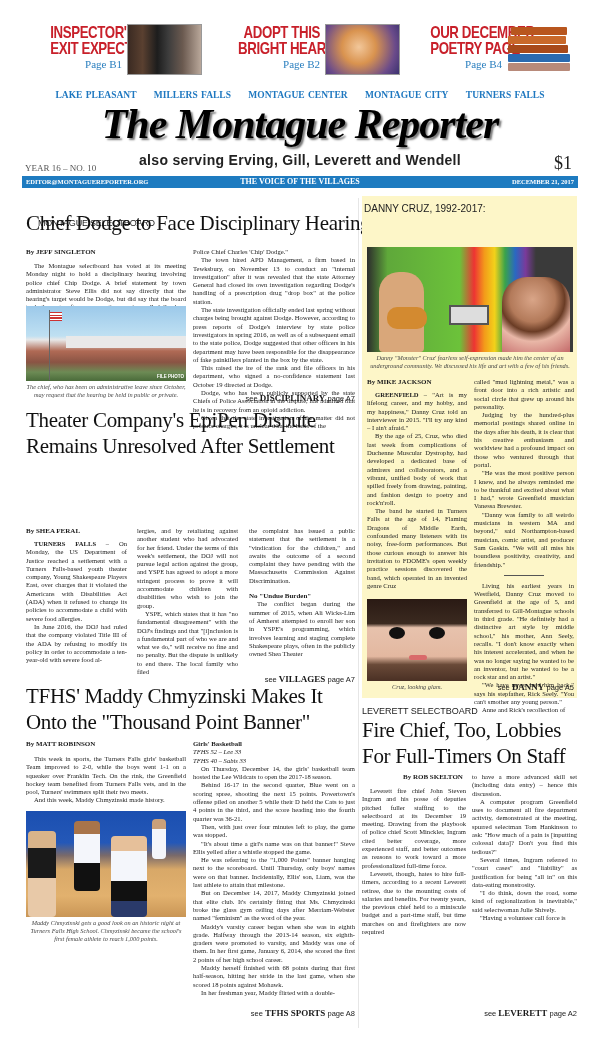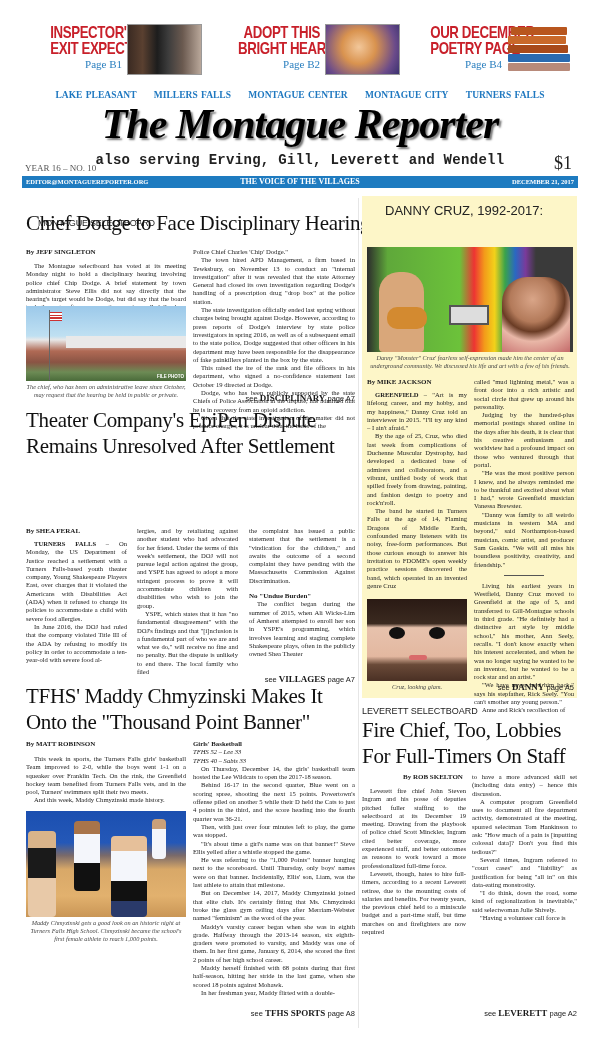--- a/index.html
+++ b/index.html
@@ -24,21 +24,21 @@
   .book { height: 8px; margin-bottom: 1px; border-radius: 1px; }
 
   
   .villages { position: absolute; top: 90px; left: 0; width: 600px; text-align: center; font-family: "Liberation Serif", serif; font-weight: 700; font-size: 9.5px; color: #1f78c0; word-spacing: 1px; }
   .villages span { margin: 0 7px; }
 
   
   .masthead { position: absolute; top: 100px; left: 0; width: 600px; text-align: center; }
   .masthead .title { font-family: Liberation Serif, serif; font-weight: 700; font-size: 42px; letter-spacing: -1px; color: #000000; text-shadow: 2px 2px 2px #777; font-style: italic; }
   .yearline { position: absolute; top: 163px; left: 25px; font-size: 9px; color: #555; }
-  .serving { position: absolute; top: 152px; left: 0; width: 600px; text-align: center; font-family: Liberation Mono, monospace; font-weight: 700; font-size: 14px; color: #222; letter-spacing: 0.3px; }
+  .serving { position: absolute; top: 152px; left: 0; width: 600px; text-align: center; font-family: Liberation Sans, sans-serif; font-weight: 700; font-size: 14px; color: #222; letter-spacing: 0.3px; }
   .price { position: absolute; top: 153px; right: 28px; font-size: 18px; color: #222; }
 
   
   .bluebar { position: absolute; top: 176px; left: 22px; width: 556px; height: 12px; background: #1e7bc0; color: #fff; font-weight: 700; font-size: 7.5px; line-height: 12px; }
   .bluebar .email { position: absolute; left: 4px; font-size: 6.5px; }
   .bluebar .slogan { position: absolute; left: 0; width: 100%; text-align: center; font-size: 8px; }
   .bluebar .date { position: absolute; right: 4px; font-size: 6.5px; }
 
   
   .kicker { font-family: "Liberation Sans", sans-serif; font-size: 9px; color: #222; letter-spacing: -0.2px; }
@@ -82,21 +82,21 @@
   .a3-photo { position: absolute; top: 811px; left: 26px; width: 160px; height: 106px; overflow: hidden; background: linear-gradient(180deg,#1b4fb0 0%,#2458b8 30%,#7a6a6a 42%,#d8a868 55%,#e2b16e 80%,#c99656 100%); }
   .player { position: absolute; border-radius: 4px; }
   .a3-caption { position: absolute; top: 919px; left: 26px; width: 160px; }
   .a3-col2 { position: absolute; top: 740px; left: 193px; width: 162px; }
   .a3-scores { font-style: italic; font-size: 6.6px; line-height: 8.3px; }
   .a3-sub { font-weight: 700; font-size: 6.8px; }
   .a3-see { position: absolute; top: 1008px; left: 193px; width: 162px; }
 
   
   .danny { position: absolute; top: 196px; left: 362px; width: 215px; height: 502px; background: #fdf6c8; }
-  .d-kicker { position: absolute; top: 7px; left: 23px; font-family: "Liberation Sans", sans-serif; font-size: 13px; color: #222; }
+  .d-kicker { position: absolute; top: 7px; left: 2px; font-family: "Liberation Sans", sans-serif; font-size: 10px; color: #222; }
   .d-hed { position: absolute; top: 20px; left: 5px; font-size: 21px; }
   .d-photo { position: absolute; top: 51px; left: 5px; width: 206px; height: 105px; overflow: hidden; background: linear-gradient(90deg,#2c2c2c 0%,#5fa83a 10%,#6cc23a 45%,#e33 52%,#f39a1a 57%,#f2d21a 62%,#3aa34a 67%,#2a68c2 72%,#7a3a9a 77%,#3a3a3a 82%); }
   .d-photo .person1 { position: absolute; left: 12px; top: 25px; width: 45px; height: 80px; background: #d9a77a; border-radius: 20px 20px 4px 4px; }
   .d-photo .guitar { position: absolute; left: 20px; top: 60px; width: 40px; height: 22px; background: #d38a30; border-radius: 10px; }
   .d-photo .amp { position: absolute; left: 82px; top: 58px; width: 40px; height: 20px; background: #ddd; border: 2px solid #555; }
   .d-photo .person2 { position: absolute; left: 135px; top: 30px; width: 68px; height: 75px; background: radial-gradient(circle at 45% 30%,#d9a588 0%,#b37a5a 35%,#6a3c25 50%,#e9b7a7 65%,#c46a6a 100%); border-radius: 25px 25px 0 0; }
   .d-caption { position: absolute; top: 158px; left: 5px; width: 206px; }
   .d-by { position: absolute; top: 182px; left: 5px; }
   .d-col1 { position: absolute; top: 195px; left: 5px; width: 100px; }
   .d-photo2 { position: absolute; top: 403px; left: 5px; width: 100px; height: 82px; overflow: hidden; background: linear-gradient(180deg,#2a1a14 0%,#3b2a20 30%,#e7c2ad 35%,#e3b8a0 70%,#6a4a38 80%,#4a3024 100%); }

